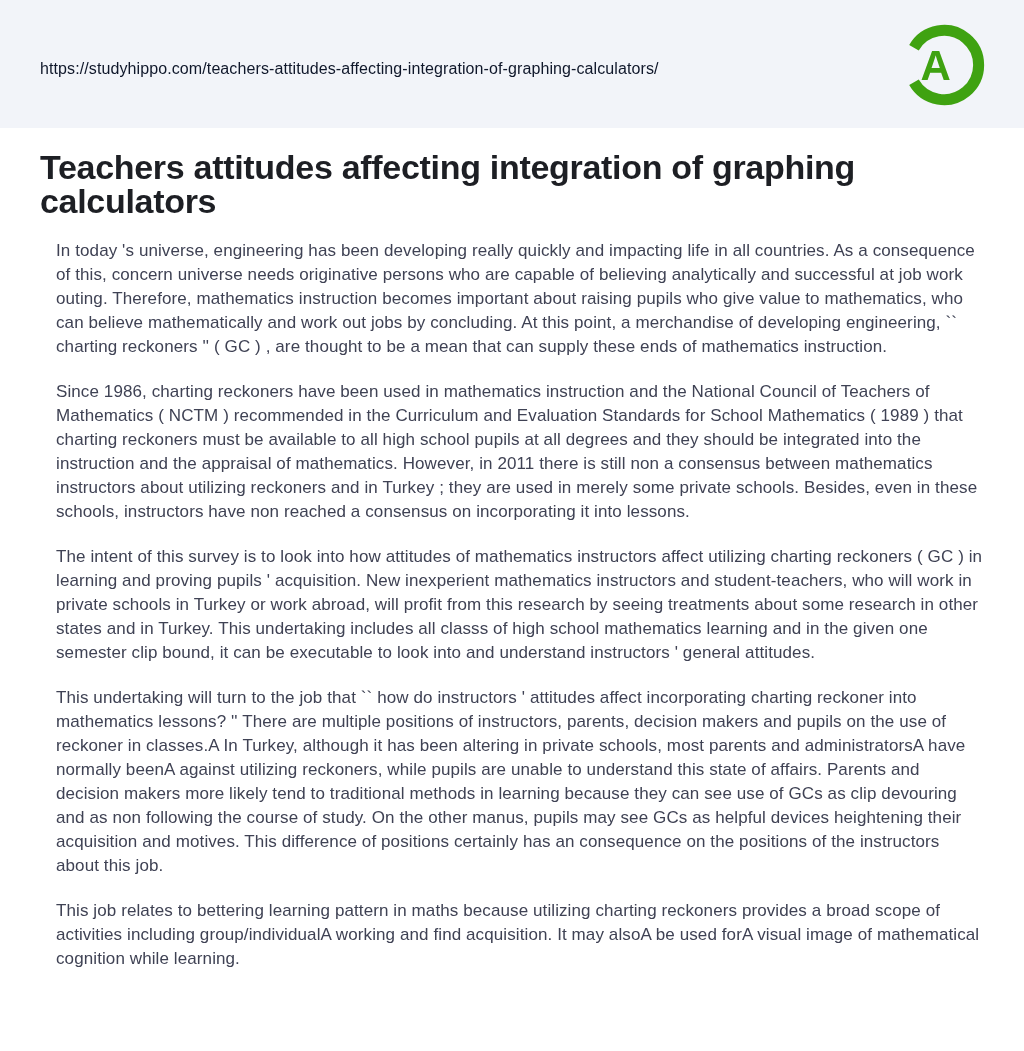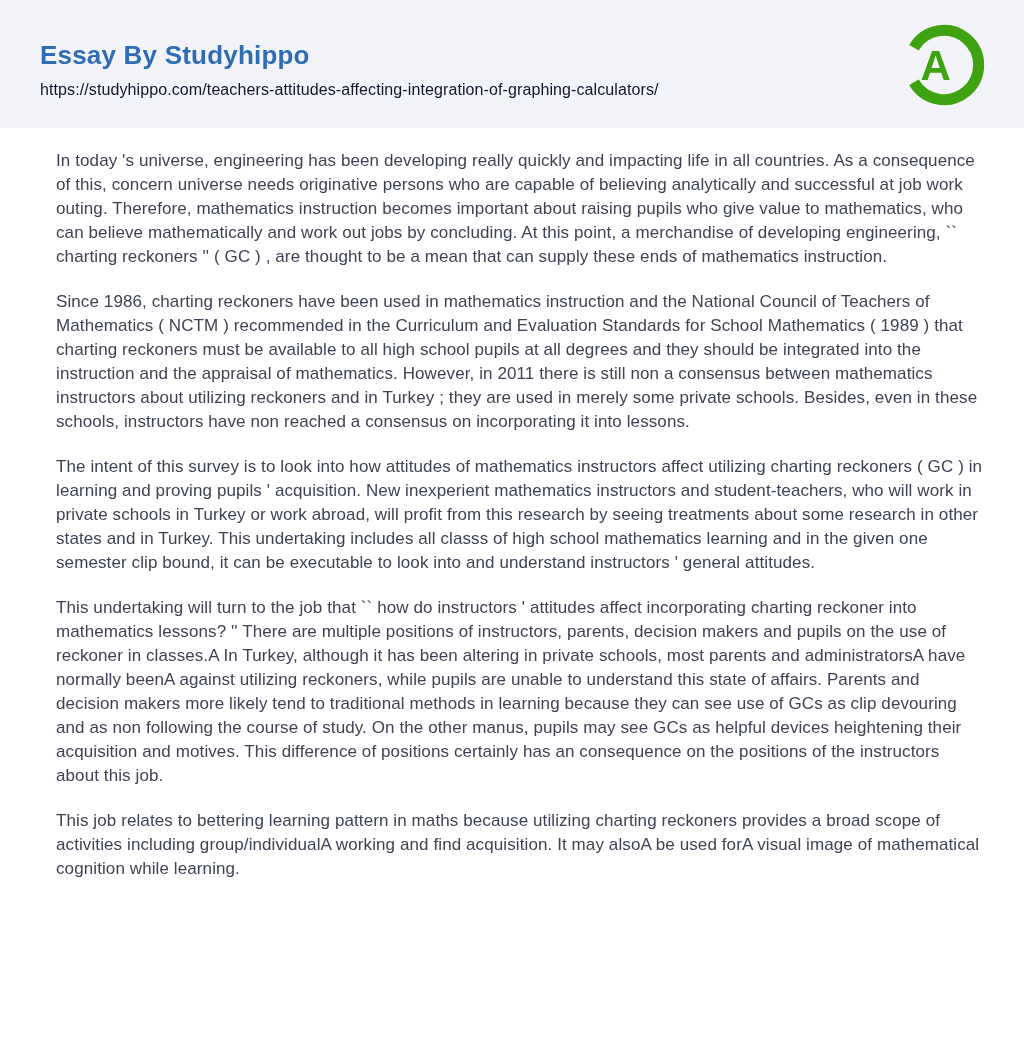--- a/index.html
+++ b/index.html
@@ -65,31 +65,31 @@
     max-width: 944px;
   }
 </style>
 </head>
 <body>
 
 <div class="page">
 
   <div class="header">
     <div class="header-text">
-      <h1 class="site-title">Essay By Studyhippo</h1>
       <a class="source-url" href="#">https://studyhippo.com/teachers-attitudes-affecting-integration-of-graphing-calculators/</a>
     </div>
 
     <svg class="logo" viewBox="0 0 80 80" aria-hidden="true">
       <path d="M 11.4 23.5 A 33 33 0 1 1 11.4 56.5" fill="none" stroke="#3fa211" stroke-width="10.5" stroke-linecap="butt"></path>
       <text x="32" y="54" text-anchor="middle" font-size="40" fill="#3fa211">A</text>
     </svg>
   </div>
 
   <div class="content">
+    <h2 class="essay-title">Teachers attitudes affecting integration of graphing calculators</h2>
 
     <p class="essay-paragraph">In today 's universe, engineering has been developing really quickly and impacting life in all countries. As a consequence of this, concern universe needs originative persons who are capable of believing analytically and successful at job work outing. Therefore, mathematics instruction becomes important about raising pupils who give value to mathematics, who can believe mathematically and work out jobs by concluding. At this point, a merchandise of developing engineering, `` charting reckoners '' ( GC ) , are thought to be a mean that can supply these ends of mathematics instruction.</p>
 
     <p class="essay-paragraph">Since 1986, charting reckoners have been used in mathematics instruction and the National Council of Teachers of Mathematics ( NCTM ) recommended in the Curriculum and Evaluation Standards for School Mathematics ( 1989 ) that charting reckoners must be available to all high school pupils at all degrees and they should be integrated into the instruction and the appraisal of mathematics. However, in 2011 there is still non a consensus between mathematics instructors about utilizing reckoners and in Turkey ; they are used in merely some private schools. Besides, even in these schools, instructors have non reached a consensus on incorporating it into lessons.</p>
 
     <p class="essay-paragraph">The intent of this survey is to look into how attitudes of mathematics instructors affect utilizing charting reckoners ( GC ) in learning and proving pupils ' acquisition. New inexperient mathematics instructors and student-teachers, who will work in private schools in Turkey or work abroad, will profit from this research by seeing treatments about some research in other states and in Turkey. This undertaking includes all classs of high school mathematics learning and in the given one semester clip bound, it can be executable to look into and understand instructors ' general attitudes.</p>
 
     <p class="essay-paragraph">This undertaking will turn to the job that `` how do instructors ' attitudes affect incorporating charting reckoner into mathematics lessons? '' There are multiple positions of instructors, parents, decision makers and pupils on the use of reckoner in classes.A In Turkey, although it has been altering in private schools, most parents and administratorsA have normally beenA against utilizing reckoners, while pupils are unable to understand this state of affairs. Parents and decision makers more likely tend to traditional methods in learning because they can see use of GCs as clip devouring and as non following the course of study. On the other manus, pupils may see GCs as helpful devices heightening their acquisition and motives. This difference of positions certainly has an consequence on the positions of the instructors about this job.</p>
 
     <p class="essay-paragraph">This job relates to bettering learning pattern in maths because utilizing charting reckoners provides a broad scope of activities including group/individualA working and find acquisition. It may alsoA be used forA visual image of mathematical cognition while learning.</p>

